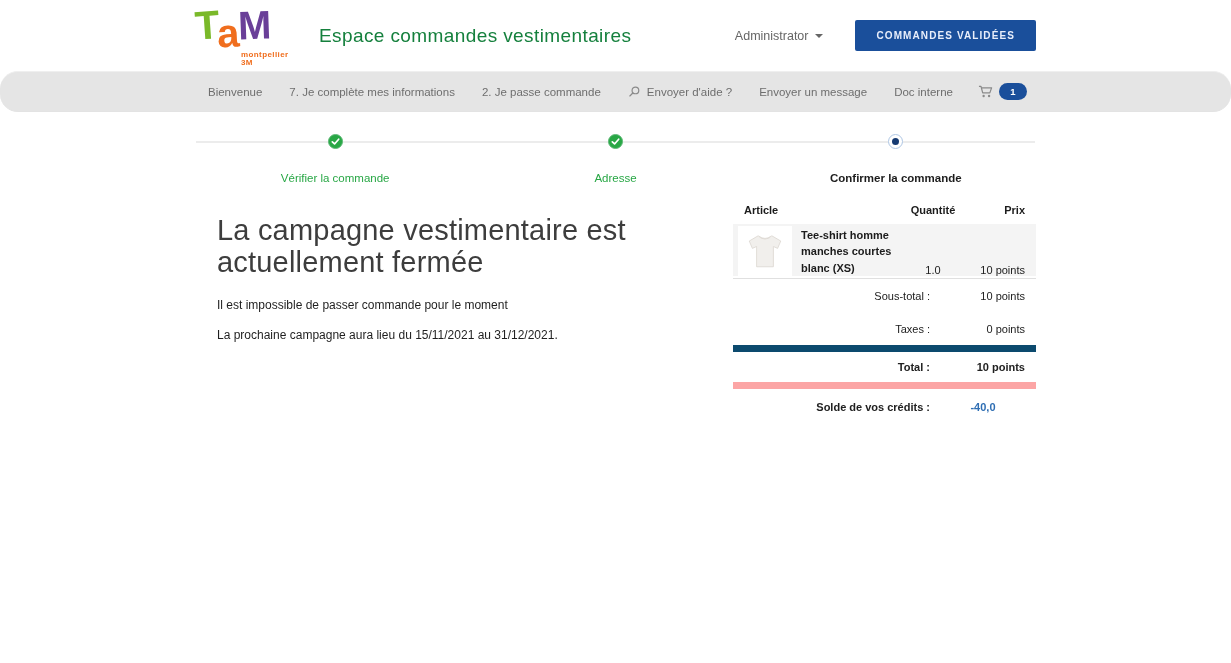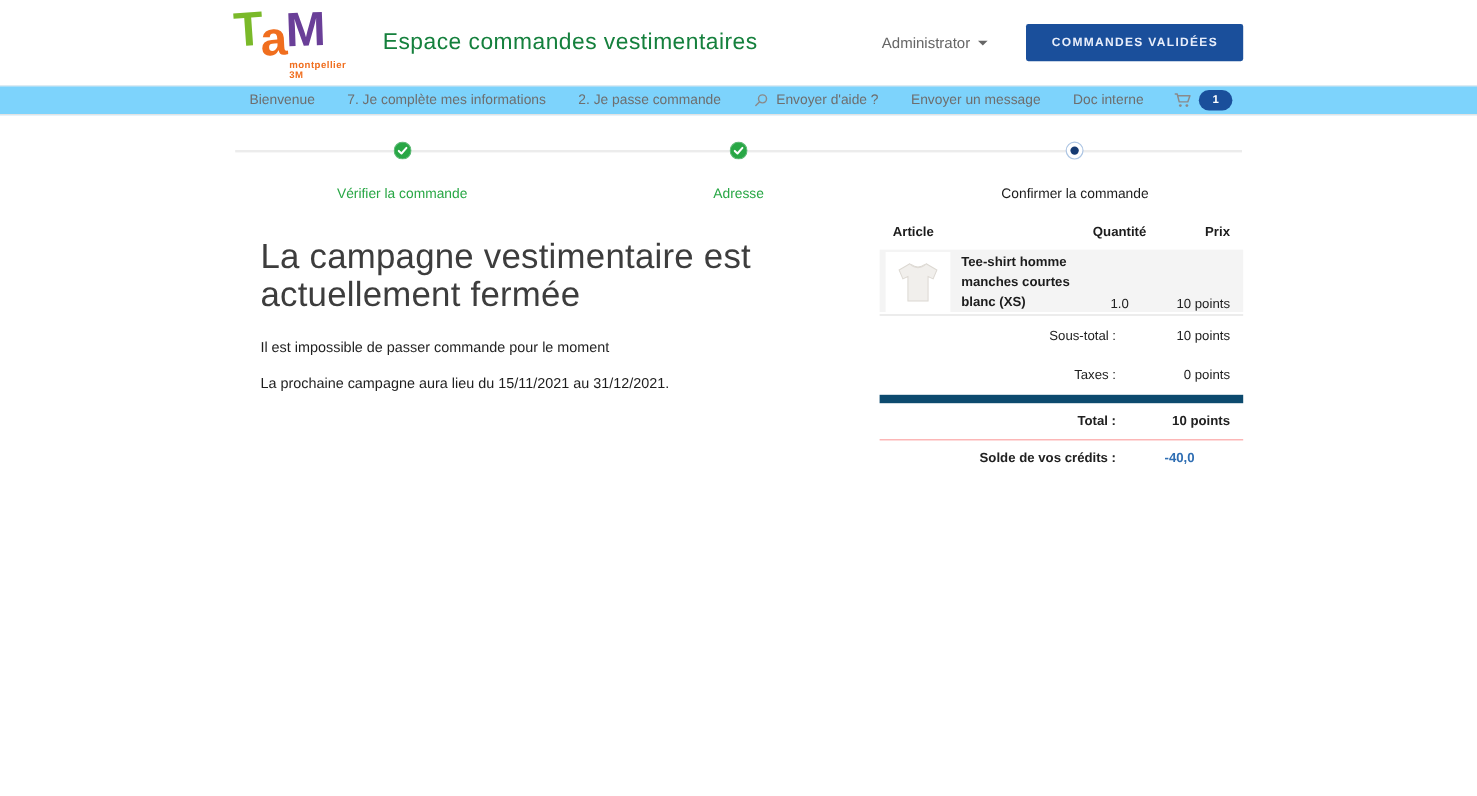--- a/index.html
+++ b/index.html
@@ -24,42 +24,42 @@
   .header-right { margin-left:auto; display:flex; align-items:center; gap:32px; }
   .user-menu { font-size:12.5px; color:#666; display:flex; align-items:center; gap:7px; cursor:pointer; }
   .caret-down { width:0; height:0; border-left:4px solid transparent; border-right:4px solid transparent; border-top:4px solid #666; }
   .orders-btn {
     background:#1a4f9b; color:#e8eefb; border:none; border-radius:2px;
     font-size:10px; font-weight:700; letter-spacing:1.1px;
     padding:10px 21px; cursor:pointer; font-family:inherit;
   }
 
   
-  .main-nav { height:25px; background:#7dd3fc; border-top:1px solid #efefef; border-bottom:1px solid #e3e3e3; }
+  .main-nav { height:41px; background:#e5e5e5; border-top:1px solid #efefef; border-bottom:1px solid #e3e3e3;border-radius:18px; }
   .main-nav .container { height:100%; display:flex; align-items:center; }
   .nav-items { display:flex; align-items:center; gap:27px; padding-left:13px; }
   .nav-item { font-size:11.5px; color:#6e6e6e; cursor:pointer; display:flex; align-items:center; gap:6px; white-space:nowrap; }
   .nav-cart { margin-left:auto; display:flex; align-items:center; gap:6px; cursor:pointer; padding-right:9px; }
   .cart-badge {
     background:#1a4f9b; color:#fff; font-size:9.5px; font-weight:700;
     min-width:28px; height:17px; border-radius:9px;
     display:flex; align-items:center; justify-content:center;
   }
 
   
   .stepper { position:relative; margin-top:22px; }
   .stepper-line { position:absolute; top:7px; left:1px; right:1px; height:2px; background:#ececec; }
   .steps { display:flex; position:relative; }
   .step { flex:1; display:flex; flex-direction:column; align-items:center; gap:23px; cursor:default; }
   .step-icon { width:15px; height:15px; }
   .radio-ring { width:15px; height:15px; border-radius:50%; border:1px solid #aec6e4; background:#fff; display:flex; align-items:center; justify-content:center; }
   .radio-dot { width:7px; height:7px; border-radius:50%; background:#163a72; }
   .step-label { font-size:11.5px; }
   .step-complete .step-label { color:#28a745; }
-  .step-current .step-label { color:#1c1c1c; font-weight:400; }
+  .step-current .step-label { color:#1c1c1c; font-weight:700; }
 
   
   .content-row { display:flex; margin-top:8px; }
   .content-left { width:538px; padding:22px 0 0 22px; }
   .page-heading { font-size:29px; font-weight:400; color:#3d3d3d; line-height:1.12; max-width:470px; letter-spacing:.2px; }
   .msg { font-size:12px; color:#1f1f1f; }
   .msg-1 { margin-top:19px; }
   .msg-2 { margin-top:16px; }
 
   
@@ -69,21 +69,21 @@
   .cell-qty { width:62px; text-align:center; }
   .cell-price { width:72px; text-align:right; padding-right:11px; }
   .os-row { background:#f4f4f4; display:flex; align-items:flex-end; height:52px; }
   .item-thumb { width:54px; height:50px; background:#fff; margin-left:5px; display:flex; align-items:center; justify-content:center; flex-shrink:0; }
   .item-name { flex:1; font-weight:700; padding:0 10px 0 9px; line-height:1.5; color:#1c1c1c; }
   .totals { border-top:1px solid #e0e0e0; margin-top:2px; }
   .totals-row { display:flex; align-items:center; height:33px; }
   .totals-label { flex:1; text-align:right; }
   .totals-value { width:106px; text-align:right; padding-right:11px; }
   .row-total { border-top:7px solid #0c4a6e; height:37px; font-weight:700; }
-  .row-solde { border-top:1px solid #fca5a5; height:31px; }
+  .row-solde { border-top:7px solid #fca5a5; height:31px;align-items:flex-end; }
   .row-solde .totals-label { font-weight:700; }
   .row-solde .totals-value { color:#2f6eb3; font-weight:700; text-align:center; padding-right:0; }
 </style>
 </head>
 <body>
 
 <header class="app-header">
   <div class="container">
     <div class="logo">
       <div class="logo-letters">

